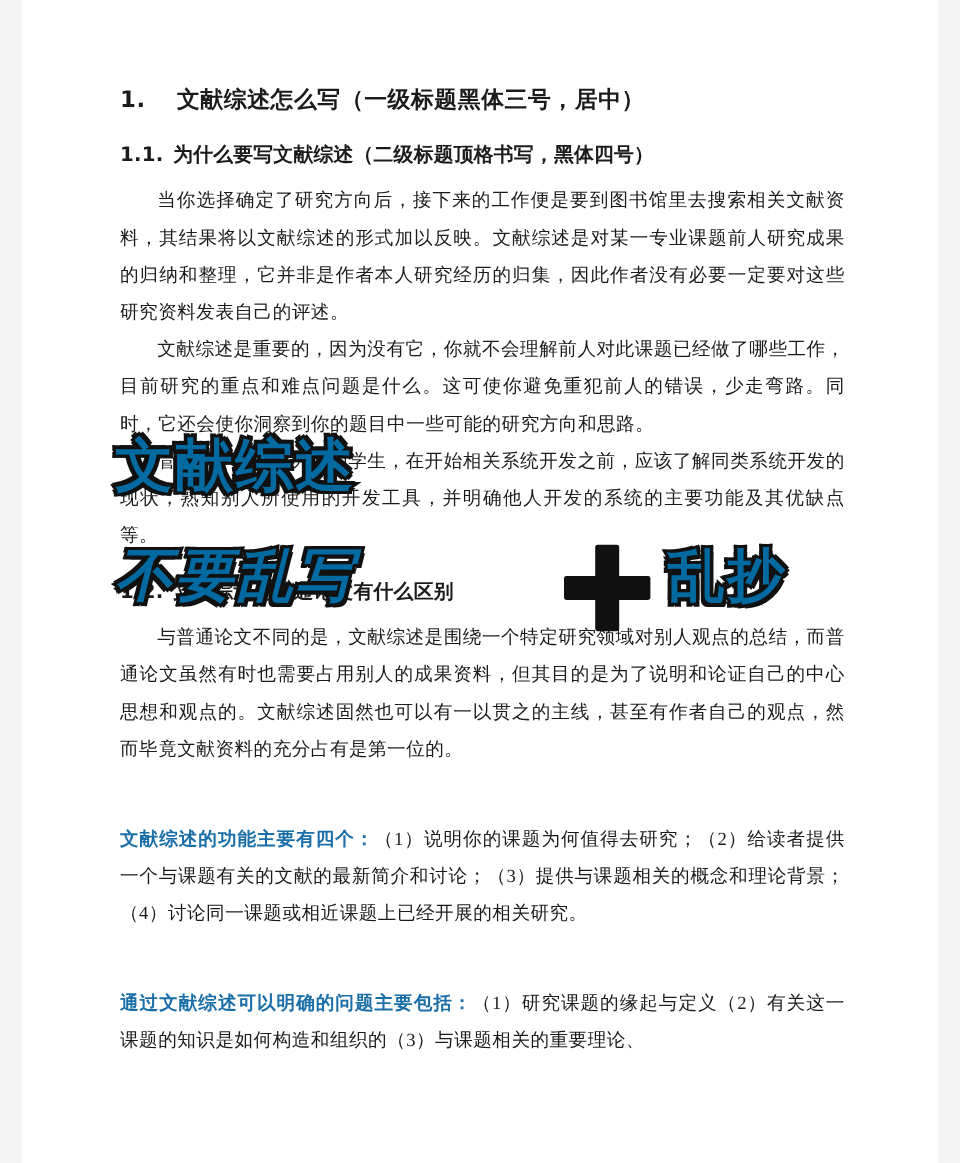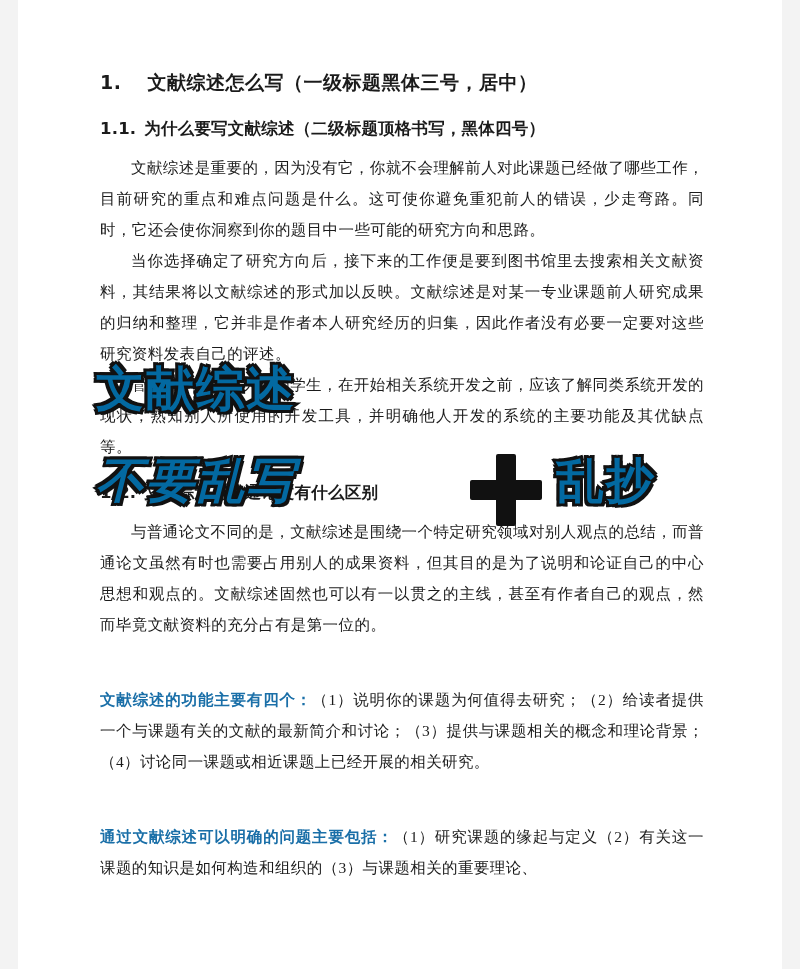--- a/index.html
+++ b/index.html
@@ -149,22 +149,22 @@
   <div class="doc">
 
     <div class="h1">
       <span class="num">1.</span><span>文献综述怎么写（一级标题黑体三号，居中）</span>
     </div>
 
     <div class="h2">
       <span class="num">1.1.</span><span>为什么要写文献综述（二级标题顶格书写，黑体四号）</span>
     </div>
 
+    <p class="body">当你选择确定了研究方向后，接下来的工作便是要到图书馆里去搜索相关文献资料，其结果将以文献综述的形式加以反映。文献综述是对某一专业课题前人研究成果的归纳和整理，它并非是作者本人研究经历的归集，因此作者没有必要一定要对这些研究资料发表自己的评述。</p>
     <p class="body">文献综述是重要的，因为没有它，你就不会理解前人对此课题已经做了哪些工作，目前研究的重点和难点问题是什么。这可使你避免重犯前人的错误，少走弯路。同时，它还会使你洞察到你的题目中一些可能的研究方向和思路。</p>
-    <p class="body">当你选择确定了研究方向后，接下来的工作便是要到图书馆里去搜索相关文献资料，其结果将以文献综述的形式加以反映。文献综述是对某一专业课题前人研究成果的归纳和整理，它并非是作者本人研究经历的归集，因此作者没有必要一定要对这些研究资料发表自己的评述。</p>
     <p class="body">管理科学与工程大类的学生，在开始相关系统开发之前，应该了解同类系统开发的现状，熟知别人所使用的开发工具，并明确他人开发的系统的主要功能及其优缺点等。</p>
 
     <div class="h2">
       <span class="num">1.2.</span><span>文献综述与普通论文有什么区别</span>
     </div>
 
     <p class="body">与普通论文不同的是，文献综述是围绕一个特定研究领域对别人观点的总结，而普通论文虽然有时也需要占用别人的成果资料，但其目的是为了说明和论证自己的中心思想和观点的。文献综述固然也可以有一以贯之的主线，甚至有作者自己的观点，然而毕竟文献资料的充分占有是第一位的。</p>
 
     <p class="body noindent">
       <span class="lead">文献综述的功能主要有四个：</span><span>（1）说明你的课题为何值得去研究；（2）给读者提供一个与课题有关的文献的最新简介和讨论；（3）提供与课题相关的概念和理论背景；（4）讨论同一课题或相近课题上已经开展的相关研究。</span>

